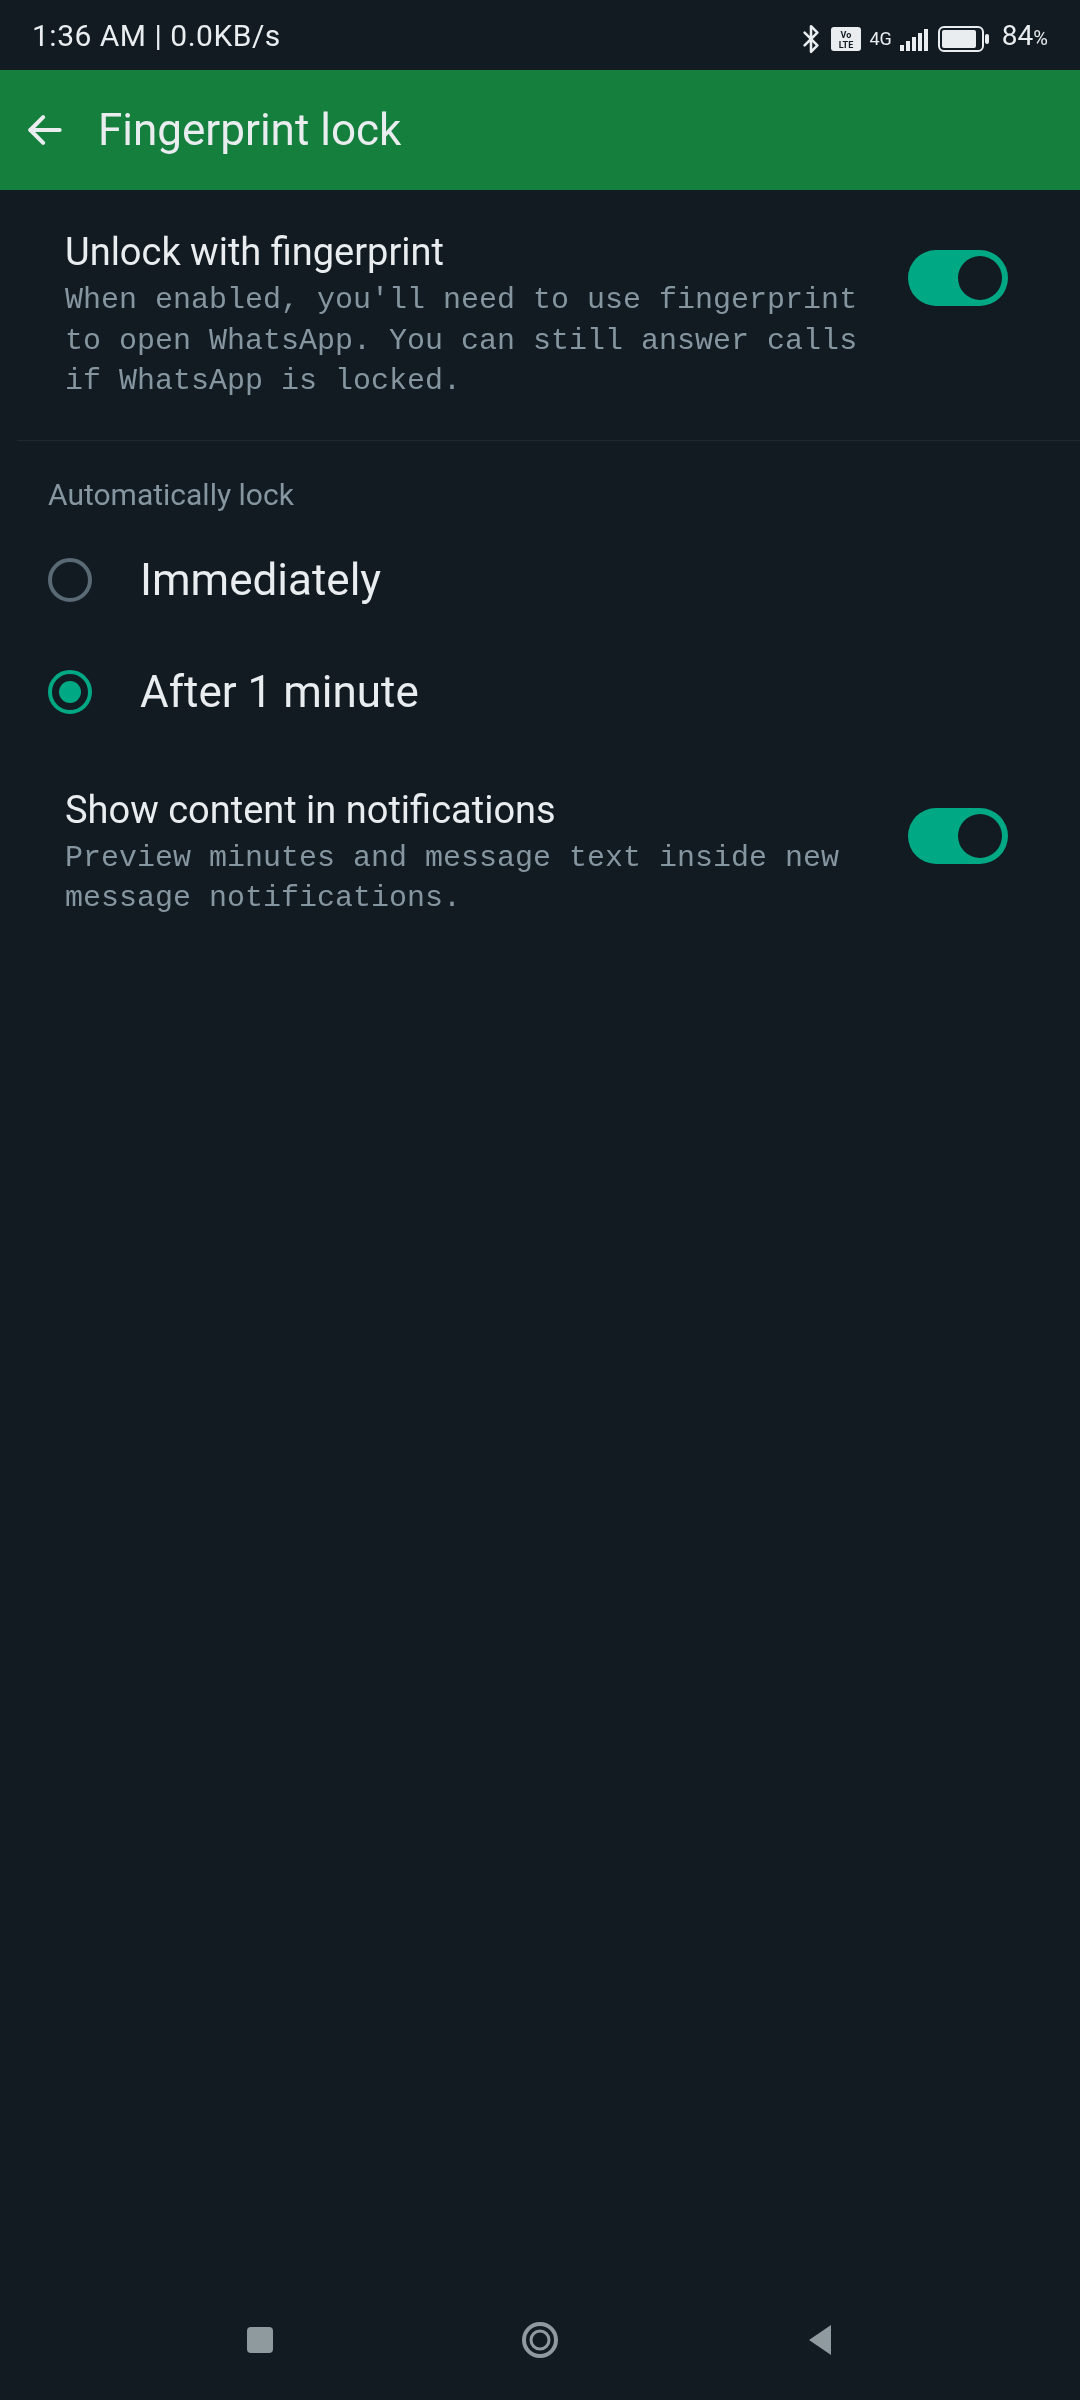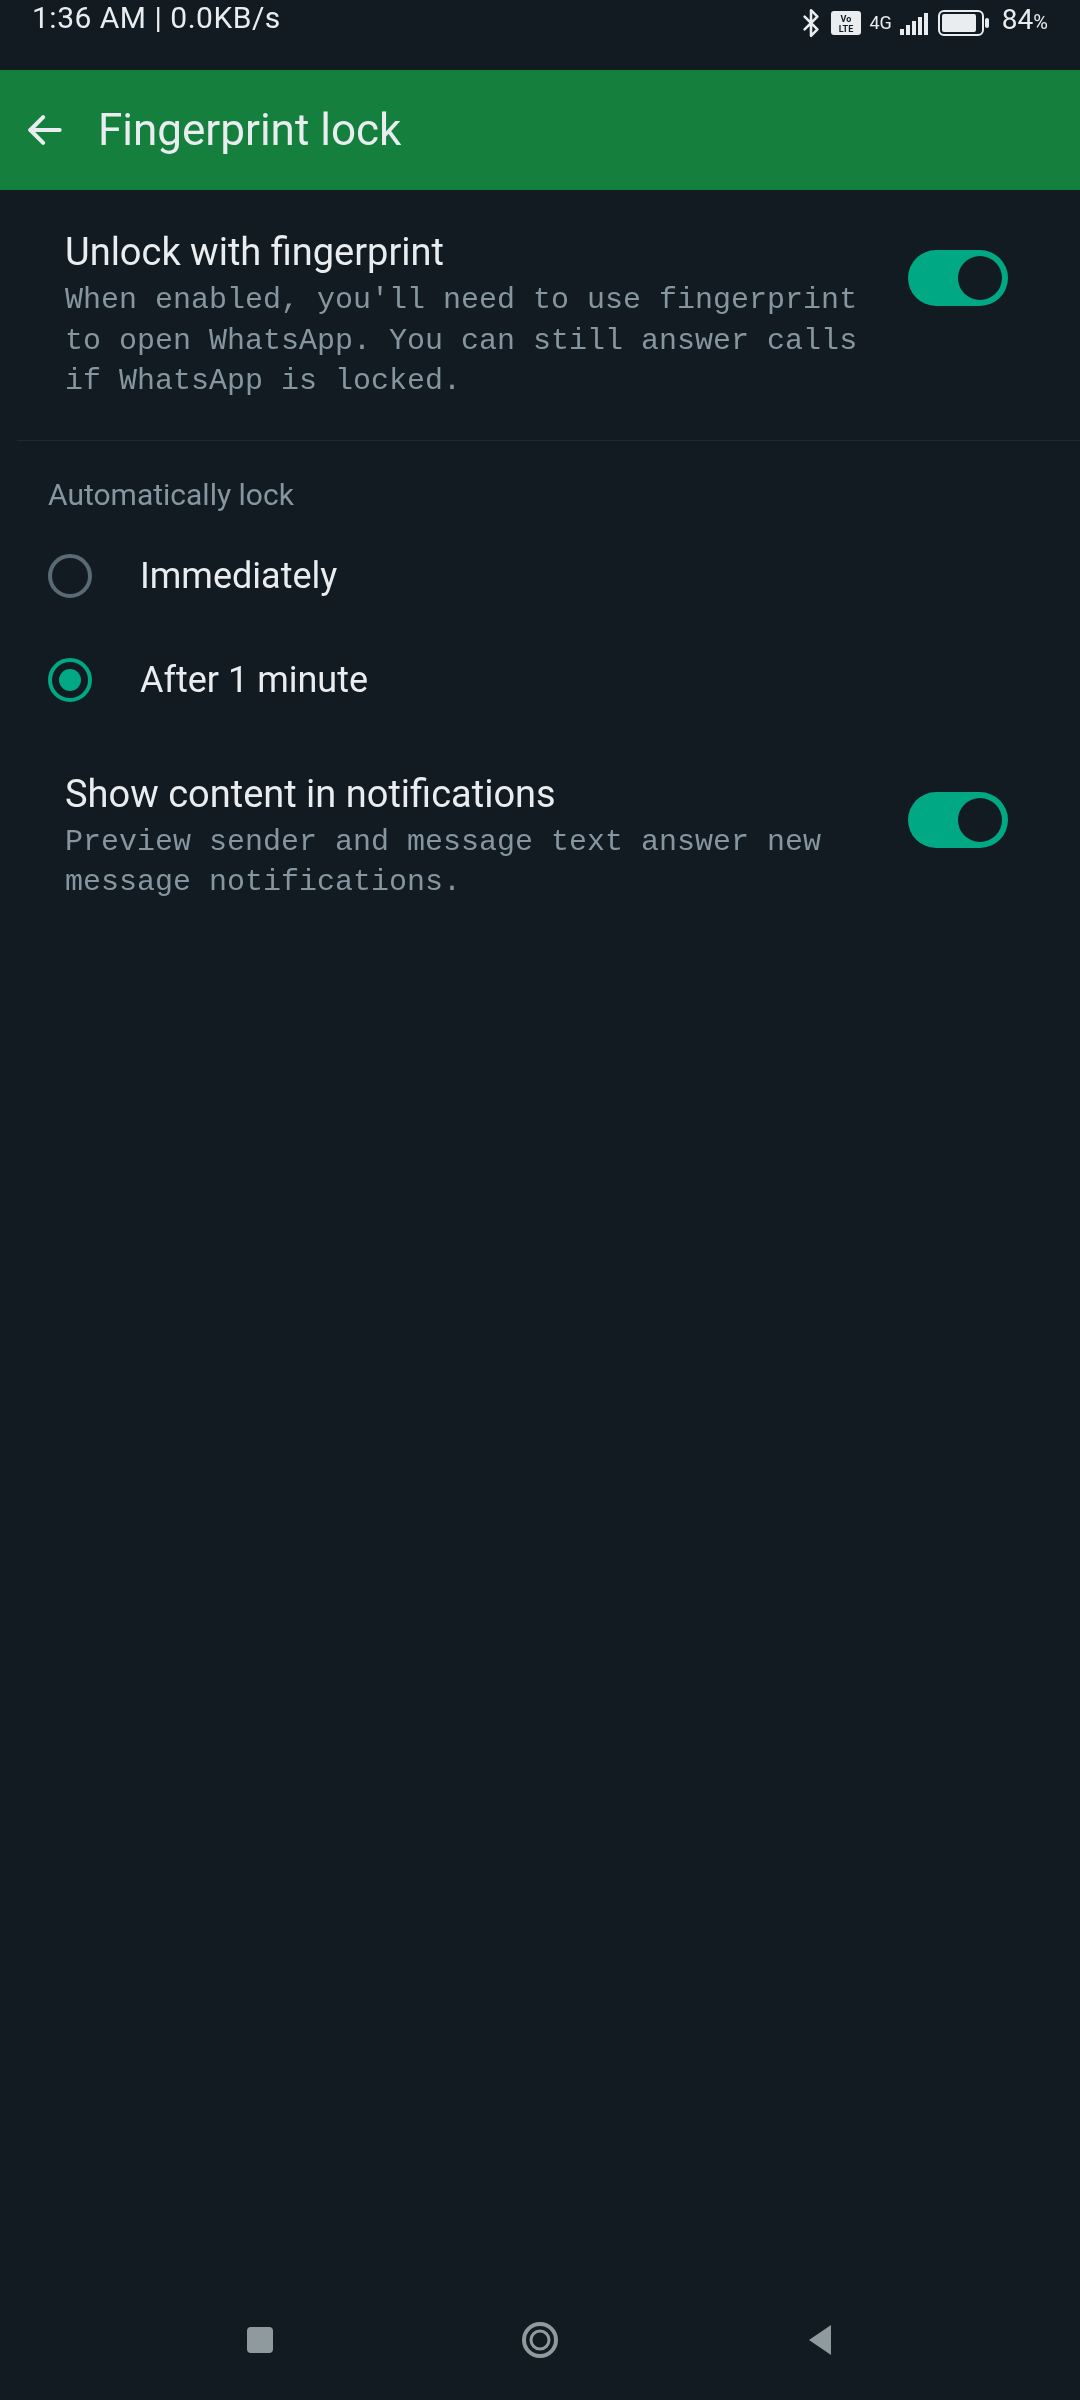--- a/index.html
+++ b/index.html
@@ -1,18 +1,18 @@
 <!DOCTYPE html>
 <html><head>
 <meta charset="utf-8">
 <style>
   * { margin: 0; padding: 0; box-sizing: border-box; }
   html, body { width: 1080px; height: 2400px; background: #121b22; font-family: -apple-system, Roboto, "Helvetica Neue", Arial, sans-serif; color: #e9edef; overflow: hidden; }
   
-  .status-bar { height: 70px; display: flex; align-items: flex-start; justify-content: space-between; padding: 0 32px; font-size: 30px; color: #e9edef; }
+  .status-bar { height: 70px; display: flex; align-items: center; justify-content: space-between; padding: 0 32px; font-size: 30px; color: #e9edef; }
   .status-left { font-weight: 400; letter-spacing: 0.5px; }
   .status-right { display: flex; align-items: center; gap: 8px; }
   .status-icon { display: inline-flex; align-items: center; margin-top: 7px; }
   .battery-pct { font-size: 28px; margin-left: 4px; }
   .battery-pct .pct { font-size: 20px; }
   
   .app-bar { height: 120px; background: #15803d; display: flex; align-items: center; padding: 0 20px; gap: 28px; }
   .back-arrow { width: 50px; height: 50px; display: flex; align-items: center; justify-content: center; }
   .app-title { font-size: 44px; font-weight: 400; color: #e9edef; }
   
@@ -28,21 +28,21 @@
   .switch.on { background: #00a884; }
   .switch .knob { position: absolute; width: 44px; height: 44px; border-radius: 50%; background: #121b22; top: 6px; }
   .switch.on .knob { right: 6px; }
   
   .section-header { font-size: 30px; color: #8696a0; padding: 36px 48px 12px 48px; }
   
   .radio-row { display: flex; align-items: center; padding: 30px 48px; gap: 48px; }
   .radio { width: 44px; height: 44px; border-radius: 50%; border: 4px solid #5a6a74; flex-shrink: 0; position: relative; }
   .radio.selected { border-color: #00a884; }
   .radio.selected::after { content: ''; position: absolute; width: 22px; height: 22px; background: #00a884; border-radius: 50%; top: 50%; left: 50%; transform: translate(-50%, -50%); }
-  .radio-label { font-size: 36px; color: #e9edef; }
+  .radio-label { font-size: 44px; color: #e9edef; }
   
   .nav-bar { position: absolute; bottom: 0; left: 0; right: 0; height: 120px; display: flex; align-items: center; justify-content: space-around; padding: 0 120px; }
   .nav-btn { width: 60px; height: 60px; display: flex; align-items: center; justify-content: center; }
 </style>
 </head>
 <body>
 
 <div class="status-bar">
   <div class="status-left">
     <span>1:36 AM</span>
@@ -116,21 +116,21 @@
 
   <div class="radio-row">
     <div class="radio selected"></div>
     <div class="radio-label">After 1 minute</div>
   </div>
 
 
   <div class="setting-row no-border">
     <div class="setting-text">
       <div class="setting-title">Show content in notifications</div>
-      <div class="setting-desc">Preview sender and message text answer new message notifications.</div>
+      <div class="setting-desc">Preview minutes and message text inside new message notifications.</div>
     </div>
     <div class="switch on">
       <div class="knob"></div>
     </div>
   </div>
 
 </div>
 
 <div class="nav-bar">
   <div class="nav-btn">

